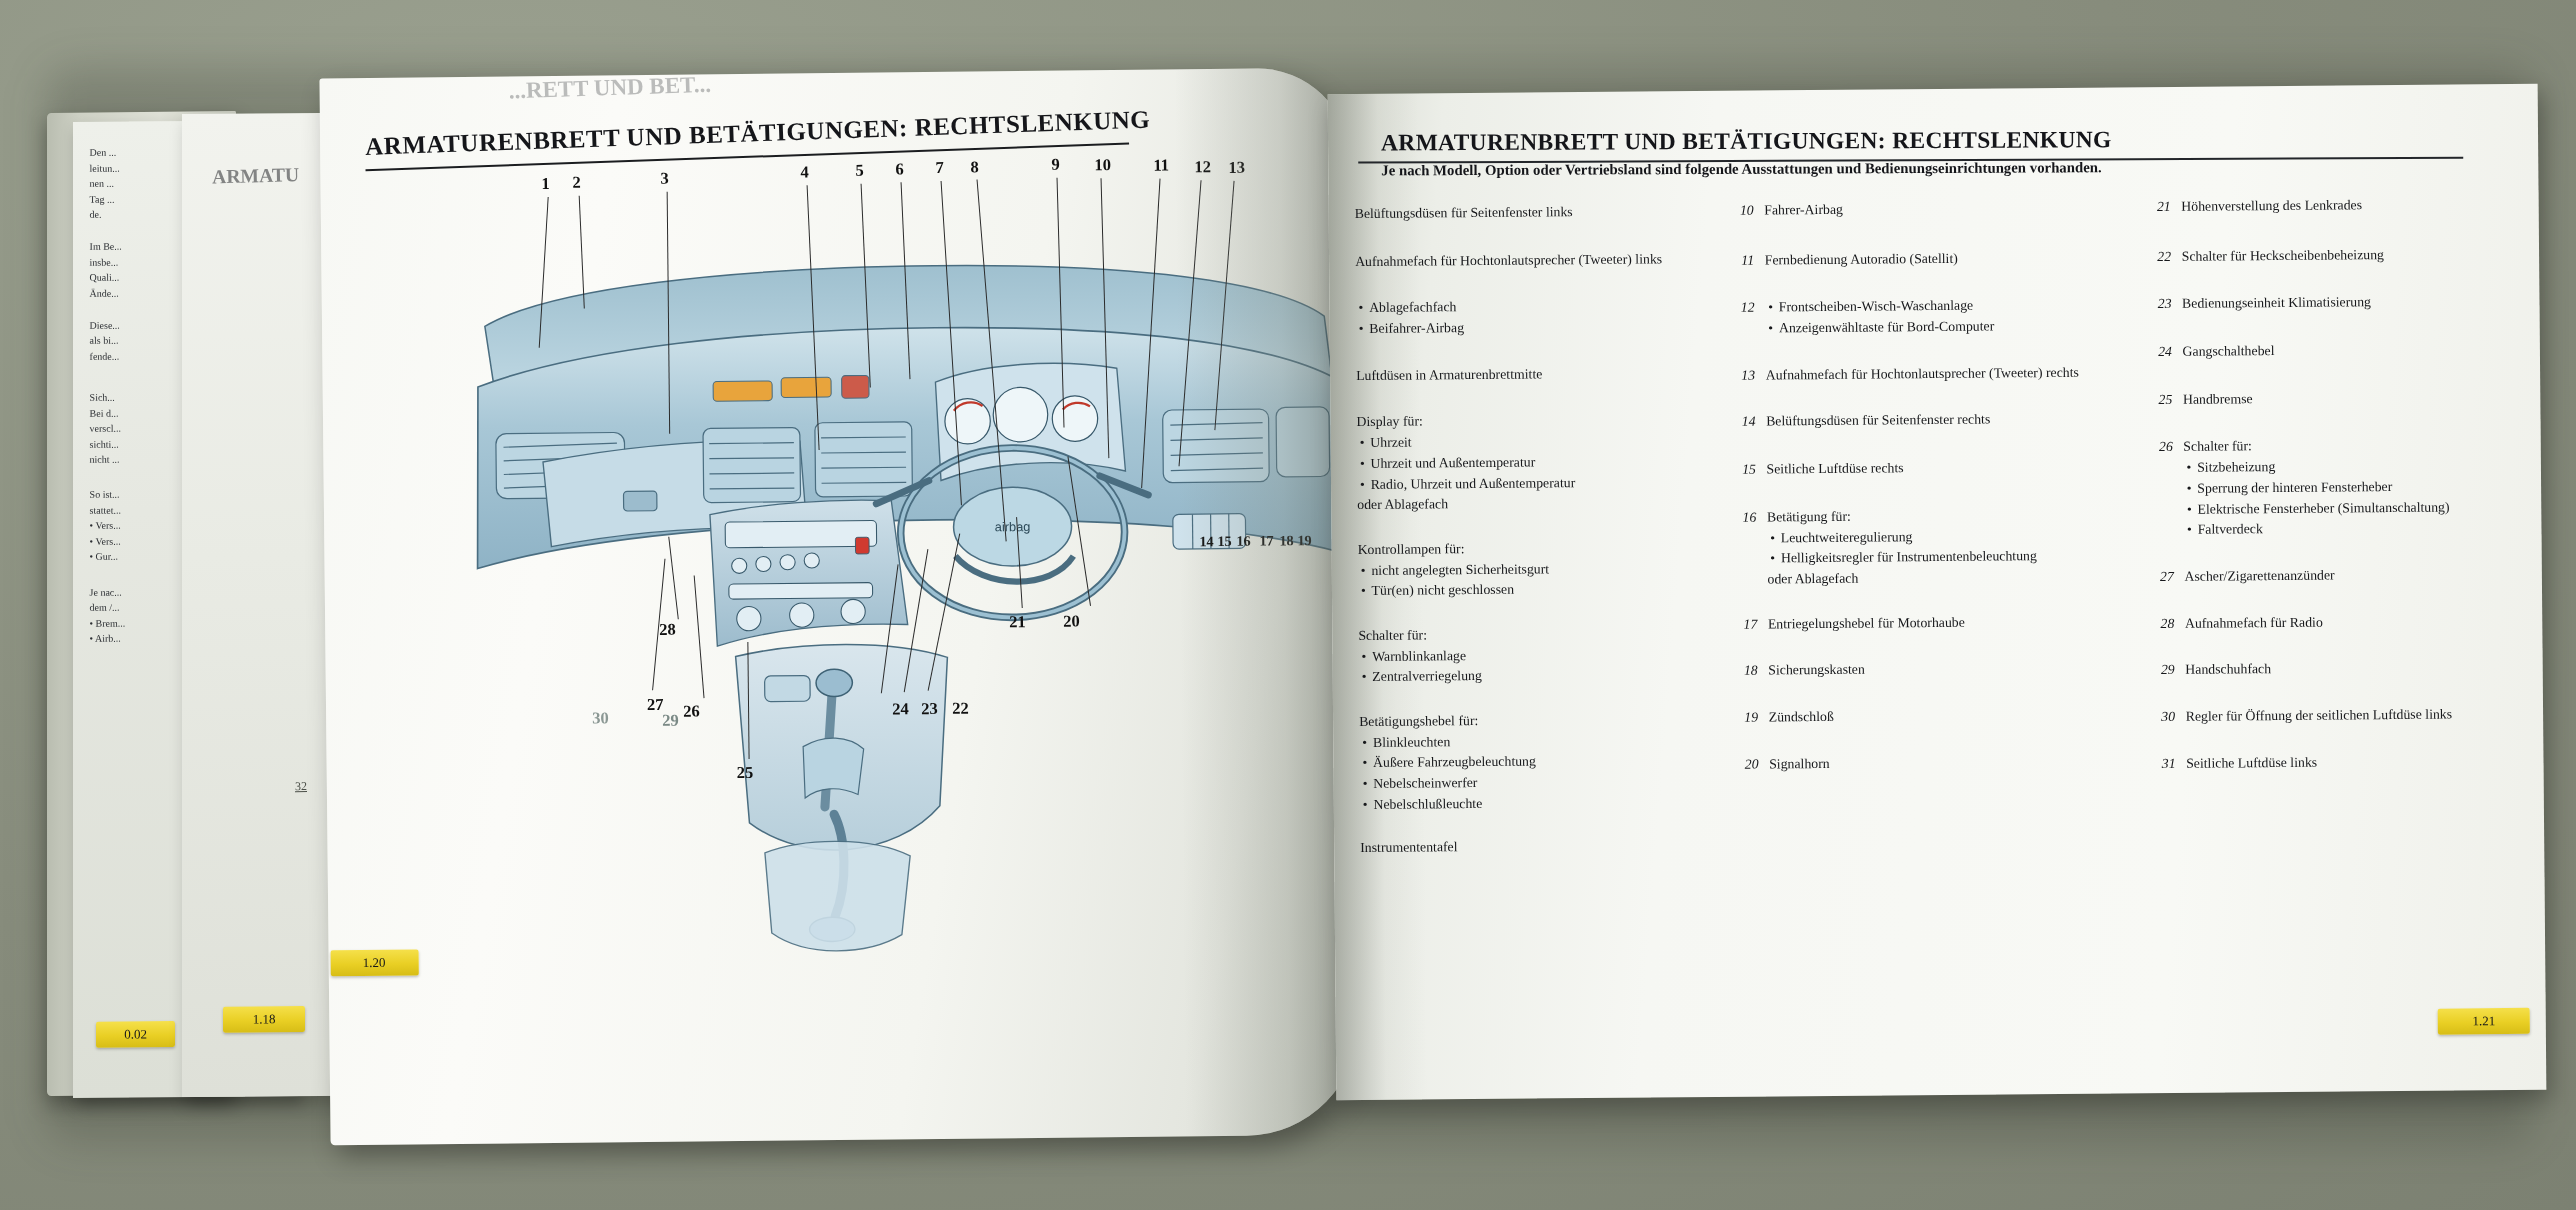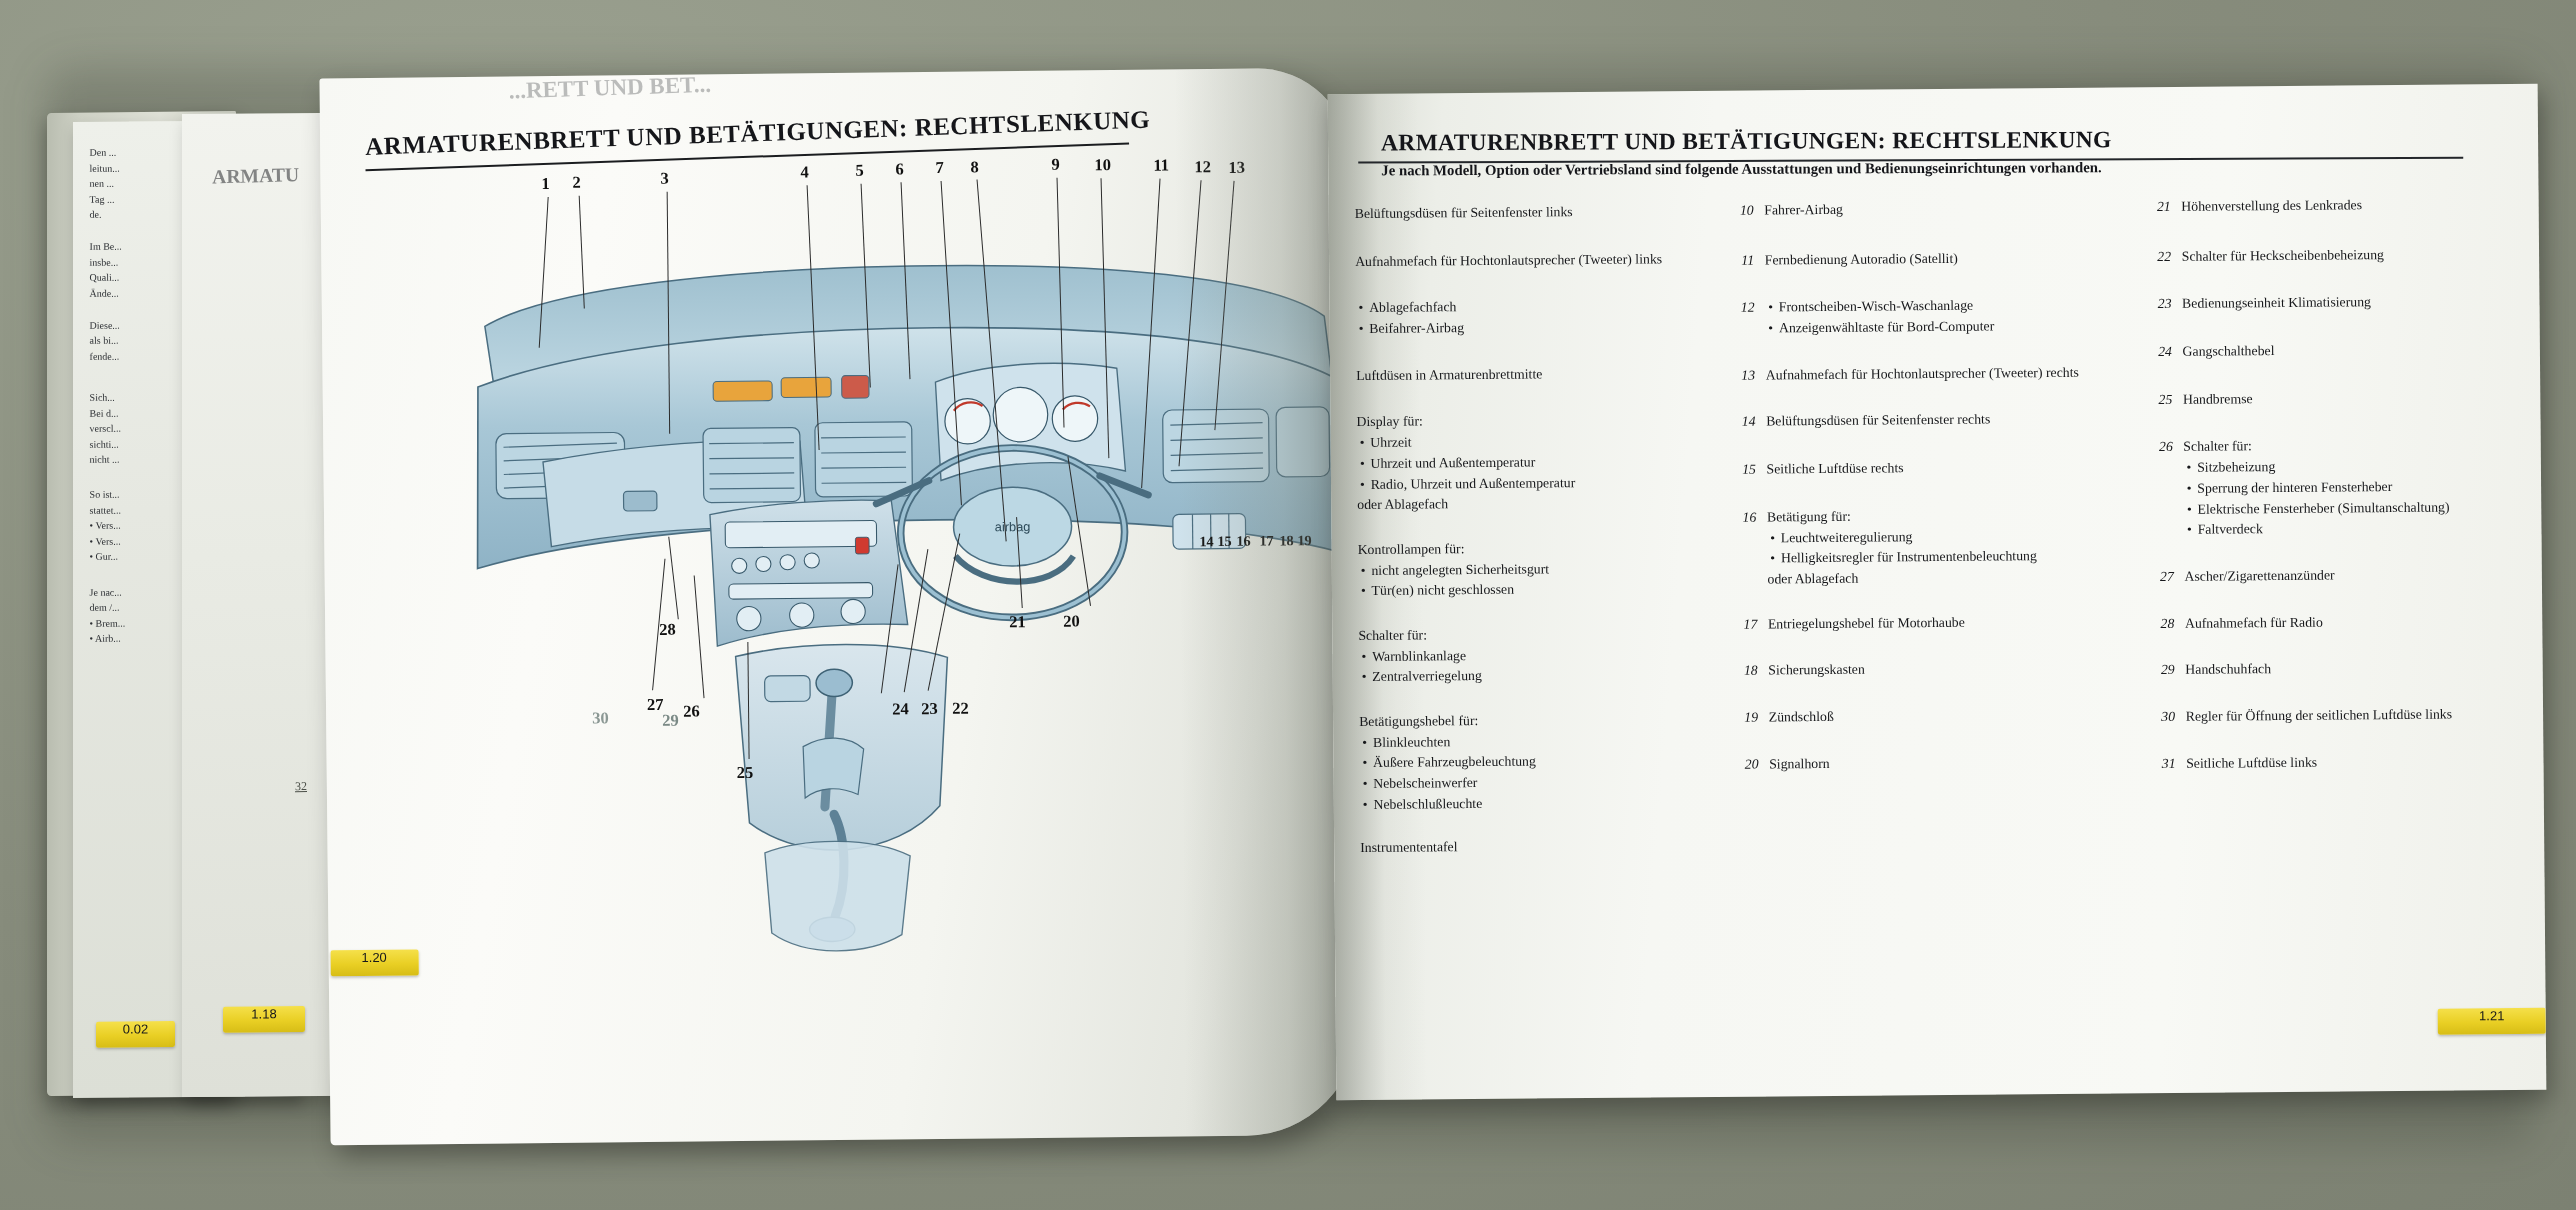--- a/index.html
+++ b/index.html
@@ -102,22 +102,22 @@
 
   
   .tiny{font-size:10px;line-height:1.55;color:#2c2f33;}
   .col-narrow{position:absolute;width:159px;}
 
   
   .tab{
     position:absolute;height:26px;border-radius:2.3px;
     background:linear-gradient(180deg,#f5e04a 0%,#e9cf24 55%,#d7bd16 100%);
     box-shadow:0 1.5px 3px rgba(0,0,0,.25);
-    color:#17181a;font-size:13px;display:flex;justify-content:center;
-    font-family:Liberation Sans, sans-serif;
+    color:#17181a;font-size:13px;display:flex;align-items:center;justify-content:center;
+    font-family:Liberation Serif, serif;
   }
 
   
   .illu{position:absolute;left:83px;top:159px;width:931px;height:847px;}
   .callout-num{position:absolute;font-size:16.6px;font-weight:700;color:#111;}
   .lead{position:absolute;background:#2b2b2b;width:1.2px;transform-origin:top center;}
 
   
   .rcol{position:absolute;font-size:13.8px;line-height:1.5;color:#17181b;}
   .item{position:absolute;display:flex;gap:10.6px;}
@@ -554,19 +554,19 @@
       <div class="item" style="position:relative;margin-bottom:26px;">
         <div class="idx">30</div>
         <div class="txt">Regler für Öffnung der seitlichen Luftdüse links</div>
       </div>
       <div class="item" style="position:relative;">
         <div class="idx">31</div>
         <div class="txt">Seitliche Luftdüse links</div>
       </div>
     </div>
 
-    <div class="tab" style="left:1102px;top:924px;width:108px;">
+    <div class="tab" style="left:1102px;top:924px;width:92px;">
       <span>1.21</span>
     </div>
   </div>
 
 </div>
 
 
 </body></html>

